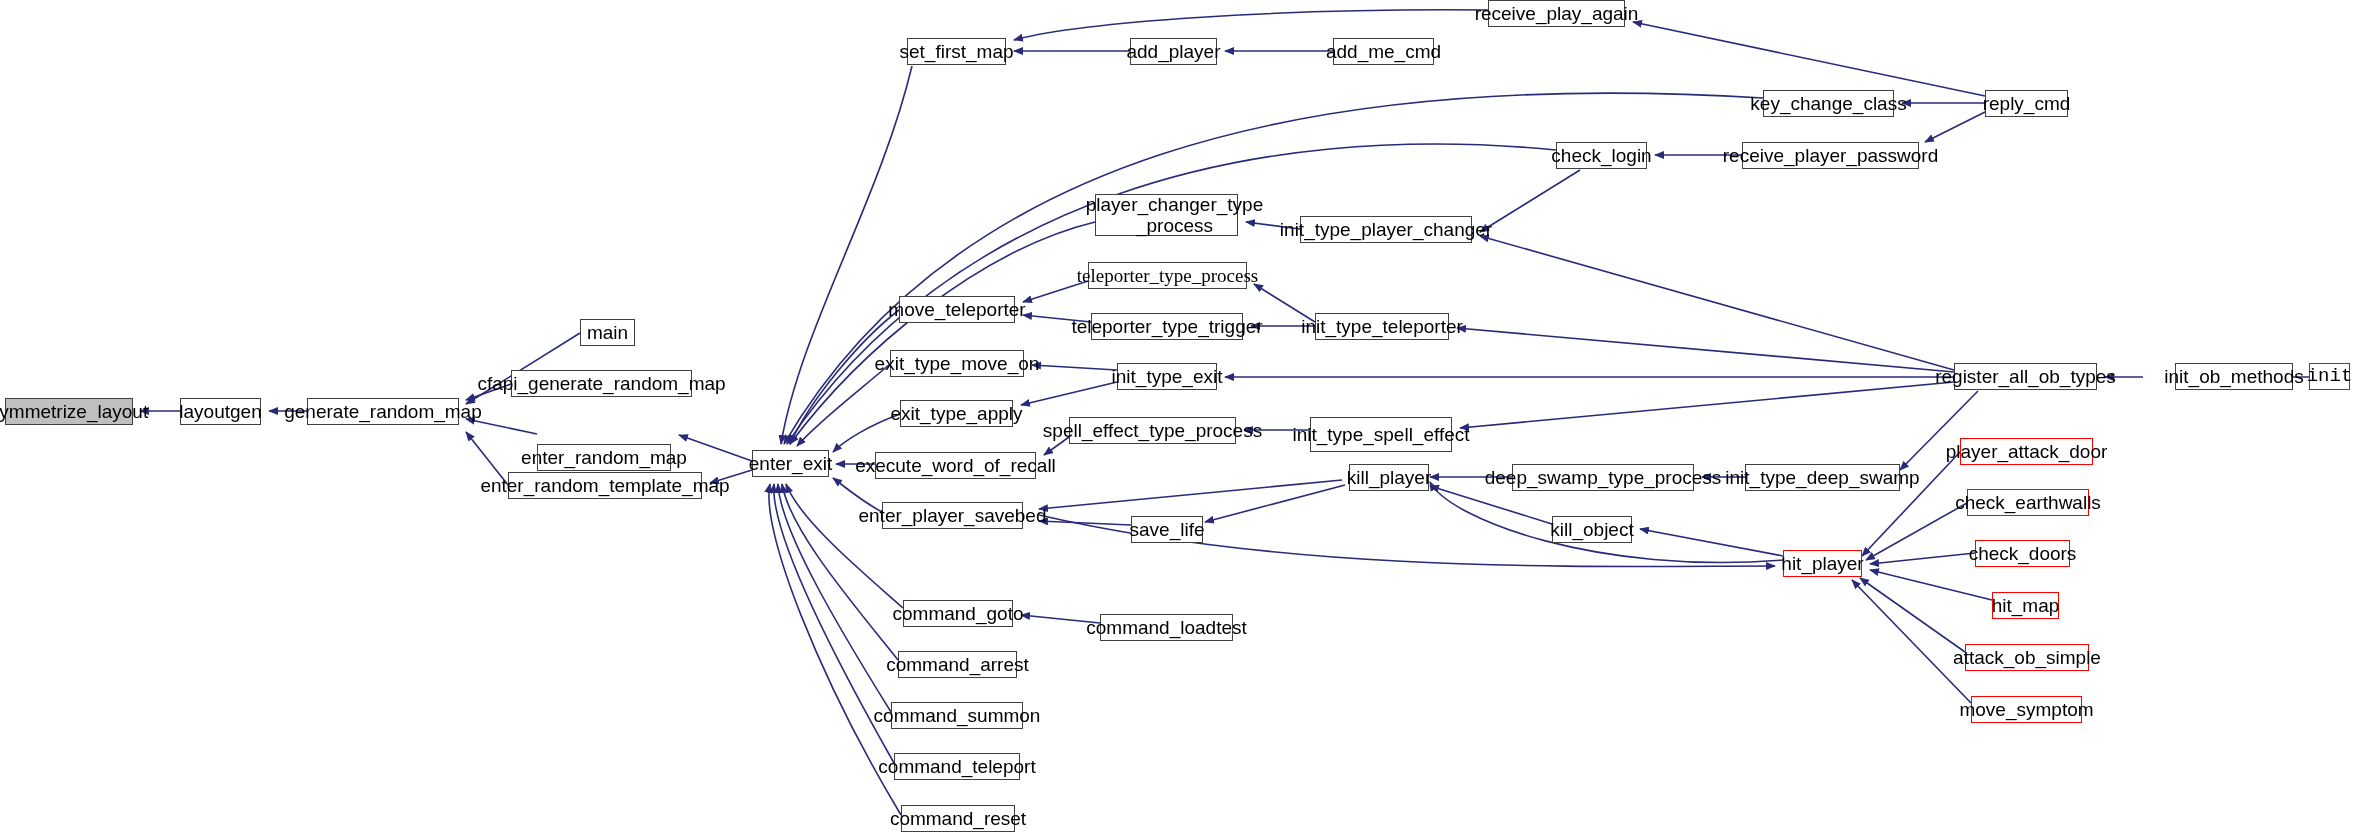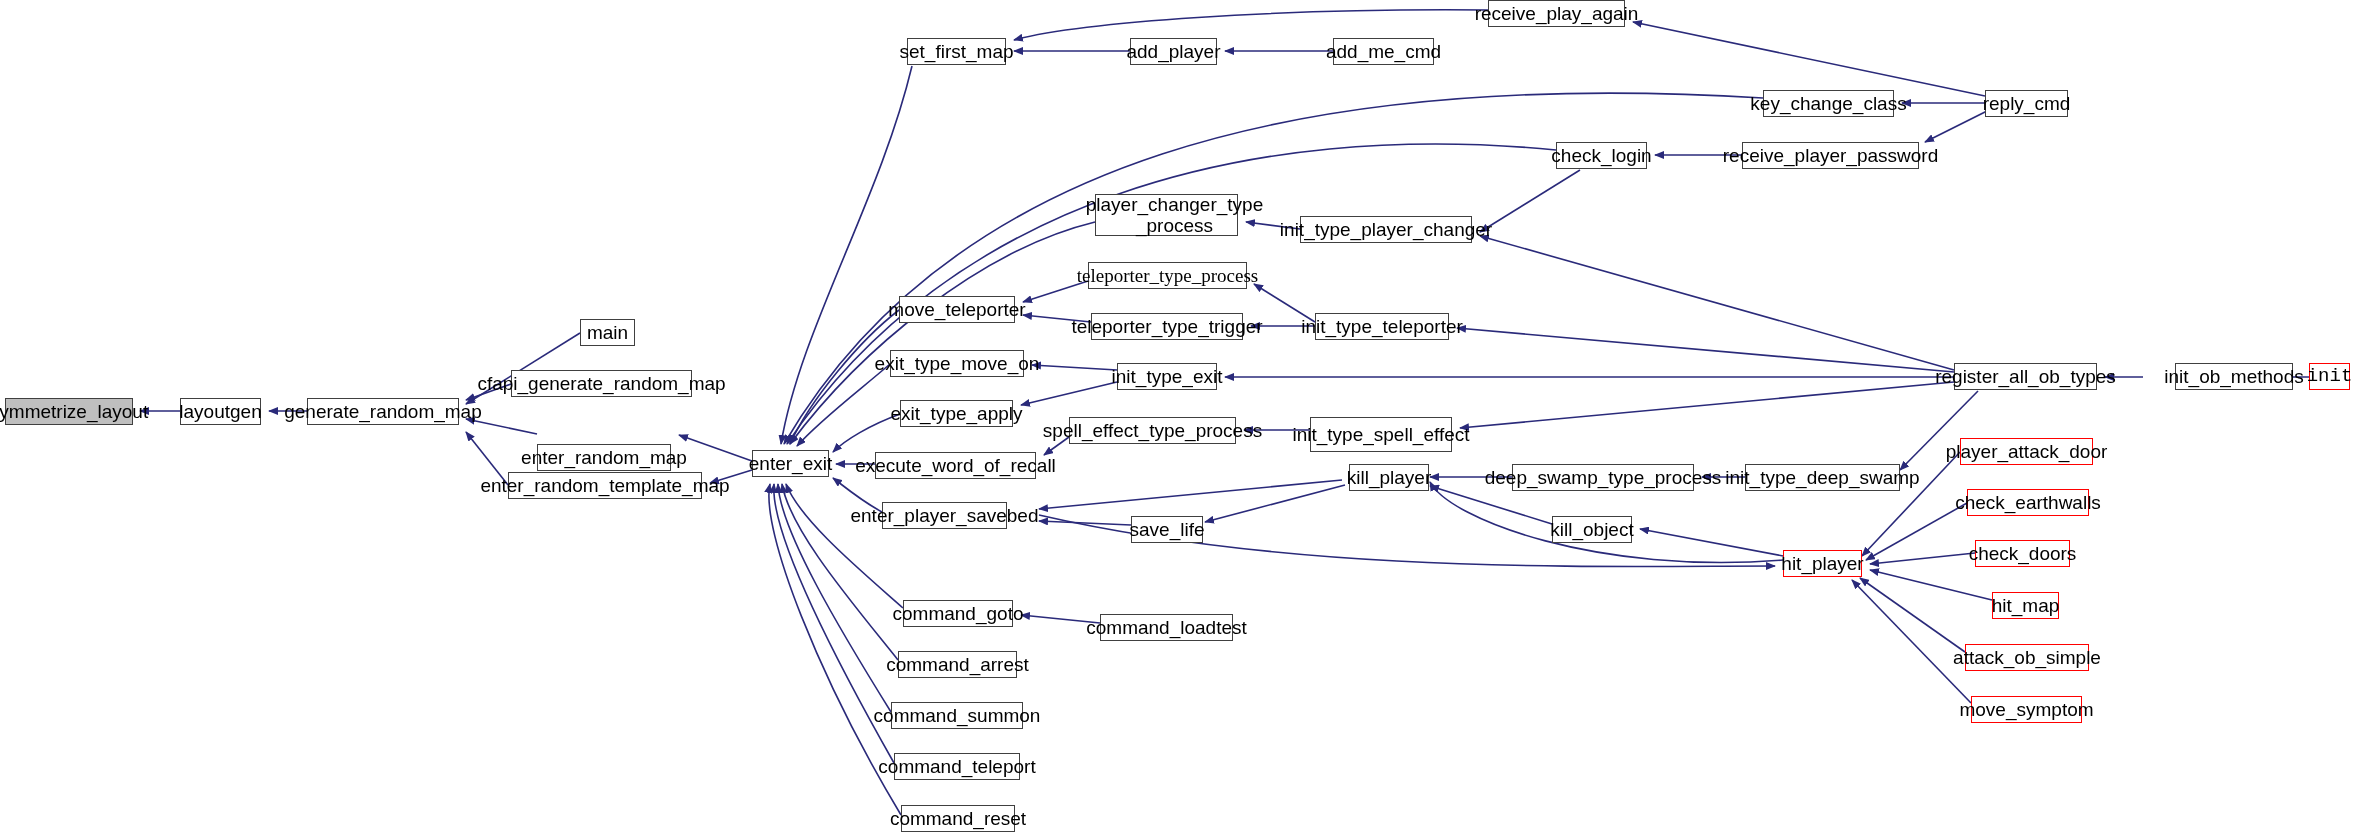--- a/index.html
+++ b/index.html
@@ -119,21 +119,21 @@
       <div class="node red" style="left: 2309px; top: 363px; width: 41px; height: 27px; font-family: Liberation Mono, monospace;">init</div>
       <div class="node" style="left: 900px; top: 400px; width: 113px; height: 27px;">exit_type_apply</div>
       <div class="node" style="left: 1069px; top: 417px; width: 167px; height: 27px;">spell_effect_type_process</div>
       <div class="node" style="left: 1310px; top: 417px; width: 142px; height: 35px;">init_type_spell_effect</div>
       <div class="node red" style="left: 1960px; top: 438px; width: 133px; height: 27px;">player_attack_door</div>
       <div class="node" style="left: 875px; top: 452px; width: 161px; height: 27px;">execute_word_of_recall</div>
       <div class="node" style="left: 1342px; top: 464px; width: 80px; height: 27px; margin-left: 7px;">kill_player</div>
       <div class="node" style="left: 1512px; top: 464px; width: 182px; height: 27px;">deep_swamp_type_process</div>
       <div class="node" style="left: 1745px; top: 464px; width: 155px; height: 27px;">init_type_deep_swamp</div>
       <div class="node red" style="left: 1967px; top: 489px; width: 122px; height: 27px;">check_earthwalls</div>
-      <div class="node" style="left: 882px; top: 502px; width: 125px; height: 27px;">enter_player_savebed</div>
+      <div class="node" style="left: 882px; top: 502px; width: 141px; height: 27px;">enter_player_savebed</div>
       <div class="node" style="left: 1131px; top: 516px; width: 72px; height: 27px;">save_life</div>
       <div class="node" style="left: 1552px; top: 516px; width: 80px; height: 27px;">kill_object</div>
       <div class="node red" style="left: 1975px; top: 540px; width: 95px; height: 27px;">check_doors</div>
       <div class="node red" style="left: 1783px; top: 550px; width: 79px; height: 27px;">hit_player</div>
       <div class="node red" style="left: 1992px; top: 592px; width: 67px; height: 27px;">hit_map</div>
       <div class="node" style="left: 903px; top: 600px; width: 110px; height: 27px;">command_goto</div>
       <div class="node" style="left: 1100px; top: 614px; width: 133px; height: 27px;">command_loadtest</div>
       <div class="node red" style="left: 1965px; top: 644px; width: 124px; height: 27px;">attack_ob_simple</div>
       <div class="node" style="left: 898px; top: 651px; width: 119px; height: 27px;">command_arrest</div>
       <div class="node red" style="left: 1971px; top: 696px; width: 111px; height: 27px;">move_symptom</div>

